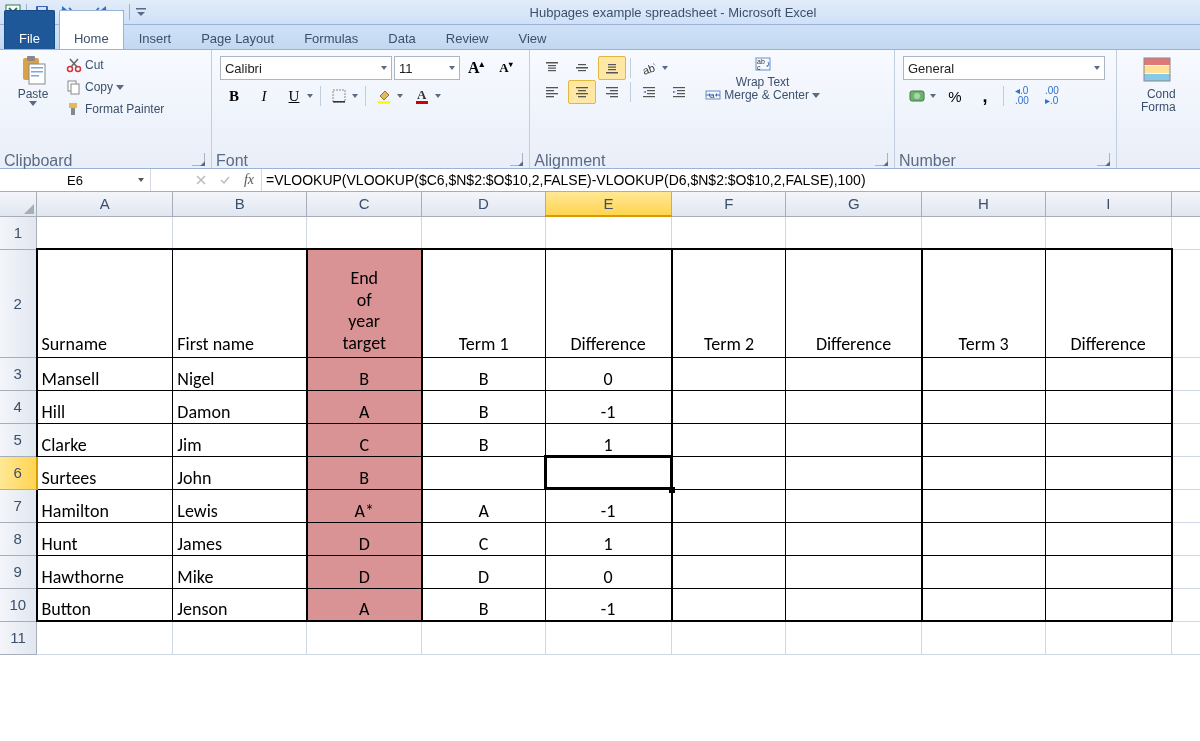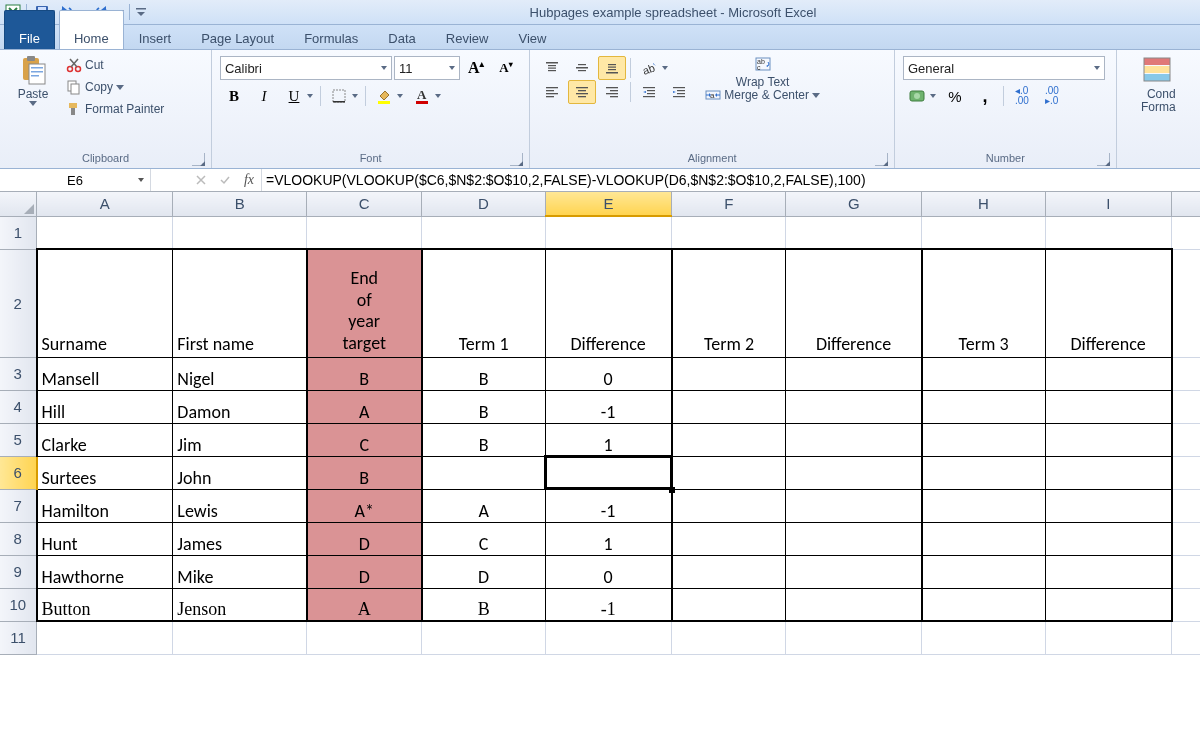--- a/index.html
+++ b/index.html
@@ -33,21 +33,21 @@
 
 .tabs{height:24px;background:linear-gradient(#cfe1f7,#c3d8f1);display:flex;align-items:flex-end;padding-left:4px;border-bottom:1px solid #9ab3d4;}
 .tab{padding:20px 14px 3px;font-size:13px;color:#3c506b;border:1px solid transparent;border-bottom:none;cursor:default;}
 .tab.file{background:var(--excel-blue);color:#fff;border-color:#164a82;border-radius:2px 2px 0 0;margin-right:4px;}
 .tab.active{background:#fff;border-color:#9ab3d4;border-radius:2px 2px 0 0;color:#3c506b;}
 
 
 .ribbon{height:118px;background:linear-gradient(#f7faff,#e9eef8);border-bottom:1px solid #9ab3d4;display:flex;position:relative;}
 .group{border-right:1px solid #c2cddd;display:flex;flex-direction:column;padding:2px 4px 0;}
 .group-body{flex:1;display:flex;align-items:flex-start;gap:2px;}
-.group-label{height:16px;font-size:11px;color:#5a6b85;text-align:center;position:relative;}
+.group-label{height:16px;font-size:16px;color:#5a6b85;text-align:left;position:relative;}
 .group-label .launcher{position:absolute;right:2px;top:1px;width:12px;height:12px;border:1px solid #a7b4c7;border-top:none;border-left:none;}
 .group-label .launcher::after{content:'';position:absolute;right:-1px;bottom:-1px;width:0;height:0;border-left:4px solid transparent;border-top:4px solid transparent;border-right:4px solid #5a6b85;border-bottom:4px solid #5a6b85;transform:scale(0.6);transform-origin:bottom right;}
 
 .bigbtn{display:flex;flex-direction:column;align-items:center;justify-content:flex-start;padding:2px 4px;gap:2px;width:44px;cursor:default;}
 .bigbtn .ico{width:32px;height:32px;display:flex;align-items:center;justify-content:center;}
 .bigbtn .lbl{font-size:12px;color:#3c506b;text-align:right;line-height:1.1;}
 .smrow{display:flex;align-items:center;gap:3px;height:22px;padding:0 2px;cursor:default;}
 .smrow .ico{width:16px;height:16px;display:flex;align-items:center;justify-content:center;}
 .smrow .lbl{font-size:12px;color:#3c506b;}
 .stack{display:flex;flex-direction:column;gap:0px;}
@@ -80,21 +80,21 @@
 .colhdr{height:24px;background:linear-gradient(#f3f5fa,#e1e6ef);border-right:1px solid var(--border-grey3);border-bottom:1px solid var(--border-grey3);text-align:center;font-size:15px;color:#3c506b;font-weight:400;}
 .colhdr.sel{background:linear-gradient(#ffe795,#ffd451);border-bottom:2px solid #d79b00;}
 .rowhdr{width:38px;background:linear-gradient(90deg,#f3f5fa,#e1e6ef);border-right:1px solid var(--border-grey3);border-bottom:1px solid var(--border-grey3);text-align:center;font-size:15px;color:#3c506b;font-weight:400;}
 .rowhdr.sel{background:linear-gradient(90deg,#ffe795,#ffd451);border-right:2px solid #d79b00;}
 
 .cell{border-right:1px solid var(--cell-border);border-bottom:1px solid var(--cell-border);background:#fff;height:33px;font-family:Calibri,sans-serif;font-size:18px;color:#000;padding:0 4px;vertical-align:bottom;}
 .cell.tall{height:108px;vertical-align:bottom;padding-bottom:2px;}
 
 
 .bT{border-top:2px solid #000 !important;}
-.bB{border-bottom:2px solid #000 !important;font-family:Liberation Serif, serif;}
+.bB{border-bottom:2px solid #000 !important;}
 .bL{border-left:2px solid #000 !important;}
 .bR{border-right:2px solid #000 !important;}
 
 .cell.thin{border-right:1px solid #000;border-bottom:1px solid #000;}
 
 .pink{background:var(--pink);}
 .ctr{text-align:center;}
 .wrap{white-space:normal;line-height:1.2;text-align:center;}
 
 

